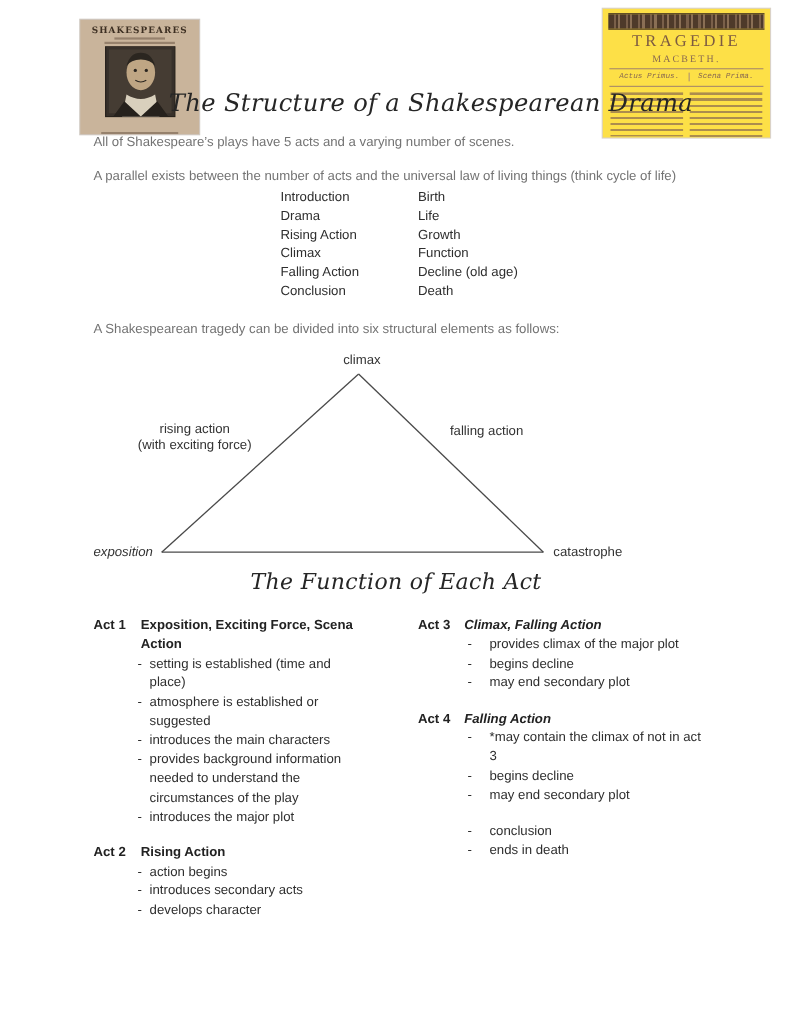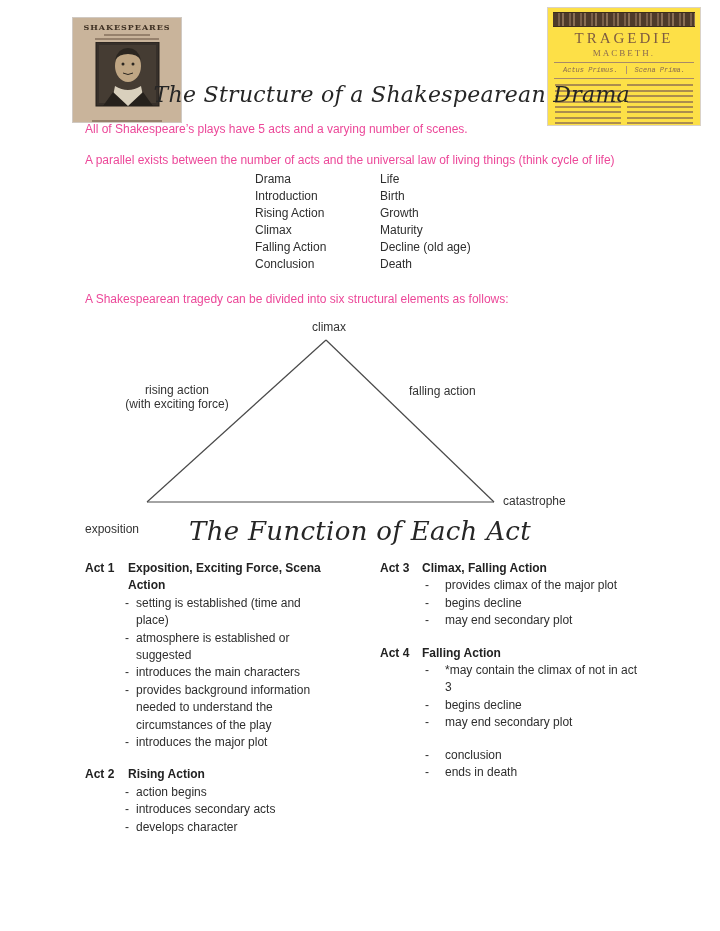--- a/index.html
+++ b/index.html
@@ -63,59 +63,59 @@
   }
   .mb-col.left  { height:40px; }
   .mb-col.right { height:46px; }
 
   
   .doc-title {
     left:90px; top:82px; width:540px; text-align:right;
     font-family:"DejaVu Serif", serif; font-style:italic;
     font-size:22px; color:#262626; letter-spacing:.3px;
   }
-  .para { line-height:17.4px; color:#ec4899; }
+  .para { line-height:17.4px; color:#737373; }
   .intro { left:85px; top:121px; width:560px; }
   .parallel { left:85px; top:152px; width:552px; }
 
   
   .cmp { left:255px; top:171px; line-height:17px; }
   .cmp-row { display:flex; }
   .cmp-drama { width:125px; }
   .cmp-life  { width:160px; }
 
   .sixline { left:85px; top:291px; width:560px; }
 
   
   .tri-svg { left:140px; top:336px; }
   .dlabel { color:#333; line-height:14px; }
   .lbl-climax      { left:300px; top:320px; width:58px; text-align:center; }
   .lbl-rising      { left:112px; top:383px; width:130px; text-align:center; }
   .lbl-falling     { left:409px; top:384px; }
-  .lbl-exposition  { left:85px;  top:522px; }
+  .lbl-exposition  { left:85px;  top:494px;font-style:italic; }
   .lbl-catastrophe { left:503px; top:494px; }
 
   .sec-title {
     left:160px; top:516px; width:400px; text-align:center;
     font-family:"DejaVu Serif", serif; font-style:italic;
-    font-size:26px; color:#262626; letter-spacing:.3px;
+    font-size:20px; color:#262626; letter-spacing:.3px;
   }
 
   
   .col { line-height:17.4px; color:#2e2e2e; }
   .col-left  { left:85px;  top:560px; width:292px; }
   .col-right { left:380px; top:560px; width:310px; }
   .act + .act { margin-top:15px; }
   .act-head { display:flex; font-weight:bold; color:#222; }
   .act-label { flex:none; }
   .col-left  .act-label { width:43px; }
   .col-right .act-label { width:42px; }
   .col-right .act.act5 .act-label { width:33px; }
   .col-left  .act-title { max-width:205px; }
-  .col-right .act-title { max-width:240px; }
+  .col-right .act-title { max-width:240px;font-style:italic; }
   .col-left  .bullets { margin-left:40px; }
   .col-right .bullets { margin-left:45px; }
   .bullet { display:flex; }
   .bullet .dash { flex:none; }
   .col-left  .bullet .dash { width:11px; }
   .col-right .bullet .dash { width:20px; }
   .col-left  .bullet .btext { max-width:192px; }
   .col-right .bullet .btext { max-width:196px; }
 </style>
 </head>
@@ -155,34 +155,34 @@
   </div>
 </div>
 
 <div class="abs doc-title">The Structure of a Shakespearean Drama</div>
 
 <div class="abs para intro">All of Shakespeare’s plays have 5 acts and a varying number of scenes.</div>
 <div class="abs para parallel">A parallel exists between the number of acts and the universal law of living things (think cycle of life)</div>
 
 <div class="abs cmp">
   <div class="cmp-row">
+    <span class="cmp-drama">Introduction</span>
+    <span class="cmp-life">Birth</span>
+  </div>
+  <div class="cmp-row">
     <span class="cmp-drama">Drama</span>
     <span class="cmp-life">Life</span>
   </div>
   <div class="cmp-row">
-    <span class="cmp-drama">Introduction</span>
-    <span class="cmp-life">Birth</span>
-  </div>
-  <div class="cmp-row">
     <span class="cmp-drama">Rising Action</span>
     <span class="cmp-life">Growth</span>
   </div>
   <div class="cmp-row">
     <span class="cmp-drama">Climax</span>
-    <span class="cmp-life">Maturity</span>
+    <span class="cmp-life">Function</span>
   </div>
   <div class="cmp-row">
     <span class="cmp-drama">Falling Action</span>
     <span class="cmp-life">Decline (old age)</span>
   </div>
   <div class="cmp-row">
     <span class="cmp-drama">Conclusion</span>
     <span class="cmp-life">Death</span>
   </div>
 </div>

